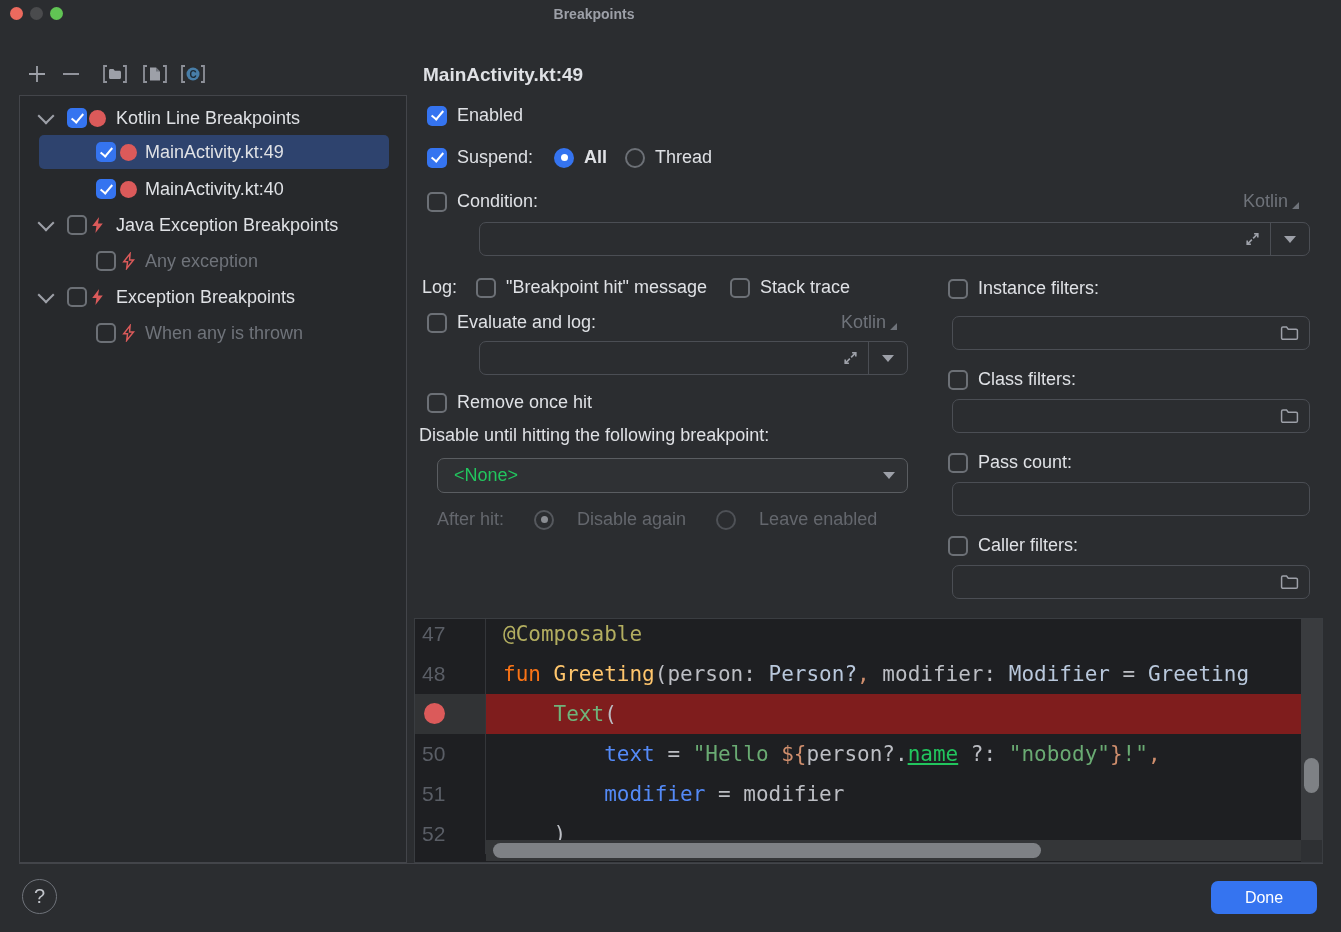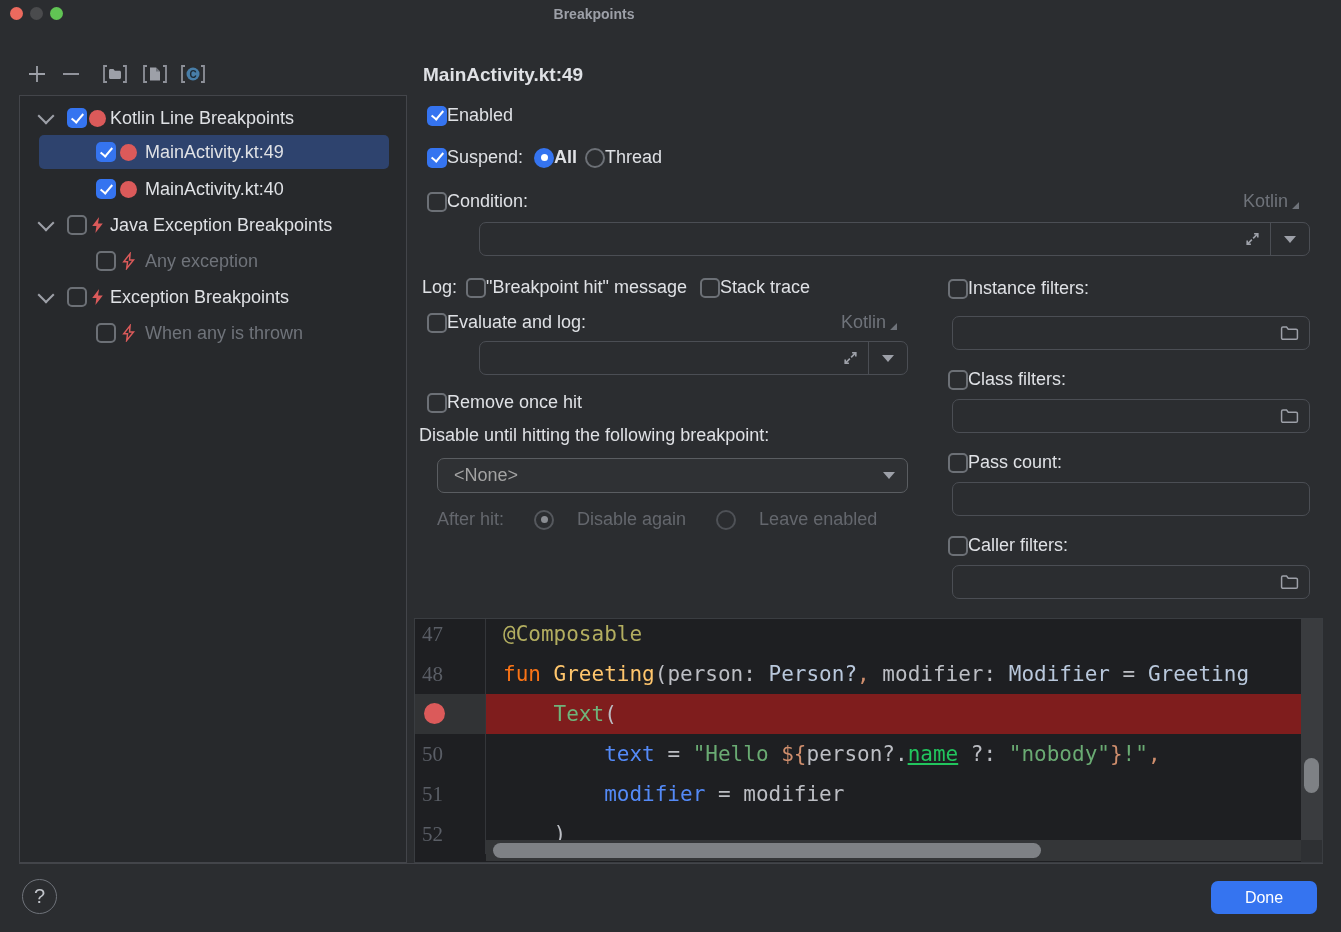--- a/index.html
+++ b/index.html
@@ -10,61 +10,61 @@
   .win-title{position:absolute;left:0;right:0;top:6px;text-align:center;font-size:14px;font-weight:bold;color:#9DA0A8;}
   
   .tbtn{position:absolute;top:60px;width:28px;height:28px;display:flex;align-items:center;justify-content:center;}
   
   .tree-panel{position:absolute;left:19px;top:95px;width:388px;height:768px;border:1px solid #43454A;
     background:#27292C;box-sizing:border-box;}
   .trow{position:absolute;left:0;right:0;height:36px;display:flex;align-items:center;}
   .trow-sel{position:absolute;left:19px;width:350px;height:34px;background:#2E436E;border-radius:5px;}
   .chev{width:10px;height:10px;border-right:2px solid #9DA0A8;border-bottom:2px solid #9DA0A8;
     transform:rotate(45deg);margin-left:20px;margin-right:15px;margin-top:-4px;}
-  .tlabel{font-size:18px;color:#DFE1E5;margin-left:4px;}
+  .tlabel{font-size:18px;color:#DFE1E5;margin-left:10px;}
   .tlabel.muted{color:#6F737A;text-align:center;}
   .dot-icon{width:17px;height:17px;border-radius:50%;background:#DB5A5A;flex:0 0 auto;}
   
   .cb{width:20px;height:20px;border-radius:5px;box-sizing:border-box;position:relative;flex:0 0 auto;}
   .cb.checked{background:#3574F0;}
   .cb.checked::after{content:"";position:absolute;left:6.5px;top:2.5px;width:5px;height:10px;
     border:solid #fff;border-width:0 2.4px 2.4px 0;transform:rotate(40deg);}
   .cb.un{border:2px solid #6C7076;}
   .rd{width:20px;height:20px;border-radius:50%;box-sizing:border-box;position:relative;flex:0 0 auto;}
   .rd.sel{background:#3574F0;}
   .rd.sel::after{content:"";position:absolute;left:6.5px;top:6.5px;width:7px;height:7px;border-radius:50%;background:#fff;}
   .rd.un{border:2px solid #6C7076;}
   .rd.dis-sel{border:2px solid #55585D;}
   .rd.dis-sel::after{content:"";position:absolute;left:4.5px;top:4.5px;width:7px;height:7px;border-radius:50%;background:#8A8D92;}
   .rd.dis-un{border:2px solid #4E5156;}
   
-  .drow{position:absolute;display:flex;align-items:center;}
+  .drow{position:absolute;display:flex;align-items:center;gap:10px;}
   .dlbl{font-size:18px;color:#DFE1E5;}
   .dlbl.b{font-weight:bold;}
   .dlbl.dim{color:#64676D;}
   .dtitle{position:absolute;left:423px;top:64px;font-size:19px;font-weight:bold;color:#DFE1E5;}
   .lang{position:absolute;font-size:18px;color:#6F737A;display:flex;align-items:flex-end;gap:4px;}
   .lang-tri{width:7px;height:7px;background:#6F737A;clip-path:polygon(100% 0,100% 100%,0 100%);margin-bottom:3px;}
   .tfield{position:absolute;border:1px solid #4B4E54;border-radius:7px;background:#2B2D30;box-sizing:border-box;display:flex;}
   .tfield .main{flex:1;position:relative;}
   .tfield .arrow-sect{width:38px;border-left:1px solid #4B4E54;display:flex;align-items:center;justify-content:center;}
   .tri-down{width:0;height:0;border-left:6px solid transparent;border-right:6px solid transparent;border-top:7px solid #9DA0A8;}
   .expand-ic{position:absolute;right:9px;top:50%;transform:translateY(-50%);}
   .folder-ic{position:absolute;right:10px;top:50%;transform:translateY(-50%);}
   .combo{position:absolute;border:1px solid #5A5D61;border-radius:7px;background:#2F3134;box-sizing:border-box;
     display:flex;align-items:center;}
-  .combo .val{flex:1;font-size:18px;color:#a3a3a3;padding-left:16px;}
+  .combo .val{flex:1;font-size:18px;color:#22c55e;padding-left:16px;}
   .combo .tri-down{margin-right:12px;}
   
   .editor{position:absolute;left:414px;top:618px;width:909px;height:245px;background:#1E1F22;
     border:1px solid #3A3D41;box-sizing:border-box;overflow:hidden;}
   .elines{margin-top:-5px;}
   .eline{display:flex;height:40px;}
   .gutter{width:71px;flex:0 0 auto;border-right:1px solid #34363A;box-sizing:border-box;position:relative;
-    font-family:Liberation Serif, serif;font-size:21px;line-height:40px;color:#5A5E66;padding-left:7px;}
+    font-family:Liberation Sans, sans-serif;font-size:21px;line-height:40px;color:#5A5E66;padding-left:7px;}
   .ecode{flex:1;font-family:"DejaVu Sans Mono",monospace;font-size:21px;line-height:40px;
     white-space:pre;padding-left:17px;overflow:hidden;}
   .eline.bp .gutter{background:#313335;}
   .eline.bp .ecode{background:#7f1d1d;}
   .gdot{position:absolute;left:9px;top:9px;width:21px;height:21px;border-radius:50%;background:#DB5A5A;}
   .tk-plain{color:#BCBEC4}.tk-annotation{color:#B3AE60}.tk-keyword{color:#f97316}.tk-func{color:#FFC66D}
   .tk-classref{color:#B9C8DC}.tk-comma{color:#CF8E6D}.tk-composable{color:#6FB37A}.tk-namedarg{color:#548AF7}
   .tk-string{color:#6AAB73}.tk-brace{color:#CF8E6D}.tk-property{color:#22c55e;text-decoration:underline}
   .hsb-track{position:absolute;left:71px;right:21px;bottom:1px;height:21px;background:#343638;}
   .hsb-thumb{position:absolute;left:7px;top:3px;width:548px;height:15px;background:#7E8185;border-radius:8px;}

